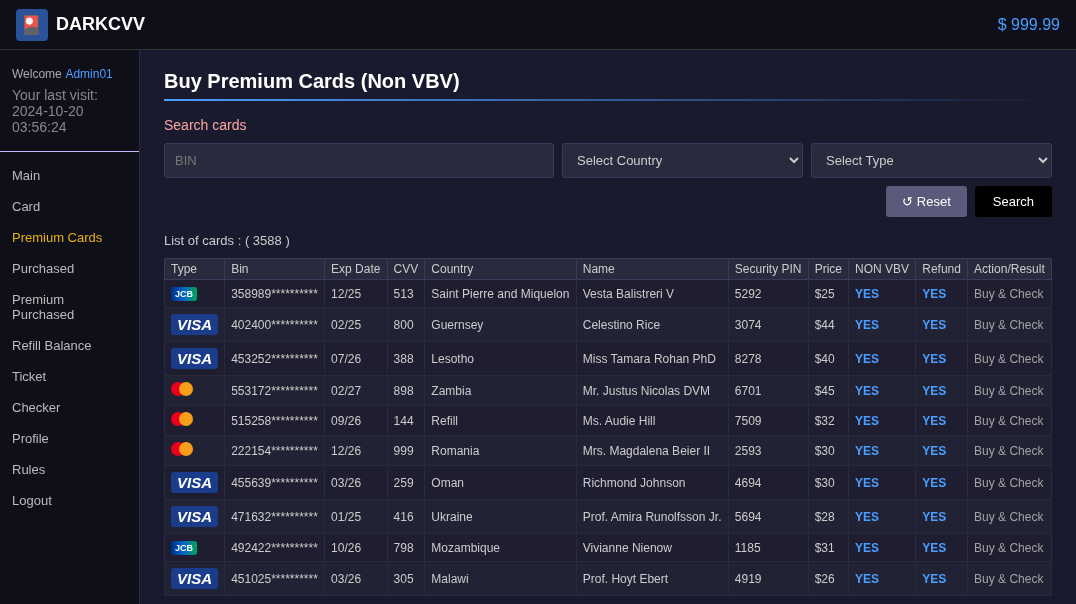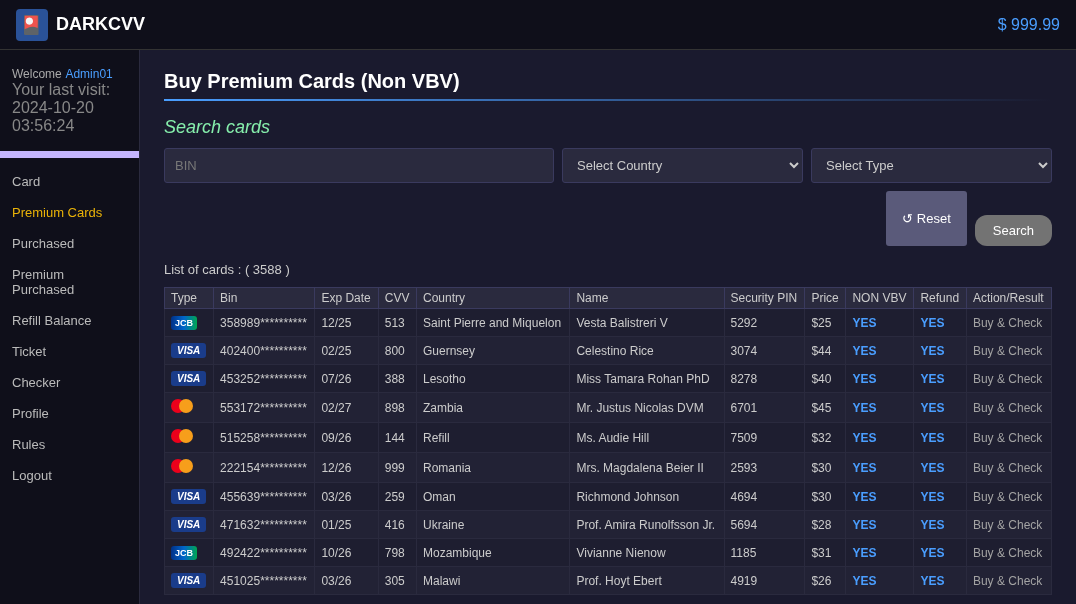--- a/index.html
+++ b/index.html
@@ -47,34 +47,35 @@
     
     .sidebar {
       width: 140px;
       background: #0f0f1a;
       border-right: 1px solid #2a2a3e;
       padding: 16px 0;
       flex-shrink: 0;
     }
     .sidebar-user {
       padding: 0 12px 16px 12px;
-      border-bottom: 7px solid #c4b5fd;
+      border-bottom: 1px solid #c4b5fd;
       margin-bottom: 8px;
     }
     .sidebar-user .welcome {
       color: #aaa;
       font-size: 12px;
     }
     .sidebar-user .username {
       color: #4a9eff;
       font-size: 12px;
     }
     .sidebar-user .last-visit {
       color: #888;
-      font-size: 16px;
+      font-size: 14px;
+      margin-top: 6px;
     }
     .sidebar-nav {
       list-style: none;
     }
     .sidebar-nav li a {
       display: block;
       padding: 8px 12px;
       color: #bbb;
       text-decoration: none;
       font-size: 13px;
@@ -97,24 +98,23 @@
       margin-bottom: 6px;
     }
     .page-title-underline {
       height: 2px;
       background: linear-gradient(to right, #4a9eff, transparent);
       margin-bottom: 16px;
     }
 
     
     .search-section-title {
-      color: #86efac;
-      font-size: 18px;
+      color: #fca5a5;
+      font-size: 14px;
       margin-bottom: 10px;
-      font-style: italic;
     }
     .search-row {
       display: flex;
       gap: 8px;
       margin-bottom: 8px;
     }
     .search-row input,
     .search-row select {
       background: #2a2a3e;
       border: 1px solid #3a3a5e;
@@ -141,28 +141,27 @@
       color: #fff;
       padding: 8px 16px;
       border-radius: 3px;
       cursor: pointer;
       font-size: 13px;
       display: flex;
       align-items: center;
       gap: 4px;
     }
     .btn-search {
-      background: #737373;
+      background: #000000;
       border: none;
       color: #fff;
       padding: 8px 18px;
-      border-radius: 12px;
+      border-radius: 3px;
       cursor: pointer;
       font-size: 13px;
-      margin-top: 24px;
     }
 
     
     .list-info {
       color: #ccc;
       font-size: 13px;
       margin-bottom: 10px;
     }
 
     
@@ -193,21 +192,21 @@
       border: 1px solid #2a2a3e;
       color: #ccc;
       vertical-align: middle;
     }
 
     
     .card-type-visa {
       background: #1a3c8a;
       color: #fff;
       font-weight: bold;
-      font-size: 10px;
+      font-size: 15px;
       padding: 2px 6px;
       border-radius: 3px;
       font-style: italic;
       display: inline-block;
     }
     .card-type-mc {
       display: inline-flex;
       gap: 0;
     }
     .card-type-mc .circle-left {
@@ -271,20 +270,23 @@
       <div>
         <span class="welcome">Welcome</span>
         <span class="username">Admin01</span>
       </div>
       <div class="last-visit">
         <div>Your last visit:</div>
         <div>2024-10-20 03:56:24</div>
       </div>
     </div>
     <ul class="sidebar-nav" id="sidebar-nav-list">
+    <li>
+          <a href="#">Main</a>
+        </li>
         <li>
           <a href="#">Card</a>
         </li>
         <li class="active">
           <a href="#">Premium Cards</a>
         </li>
         <li>
           <a href="#">Purchased</a>
         </li>
         <li>

